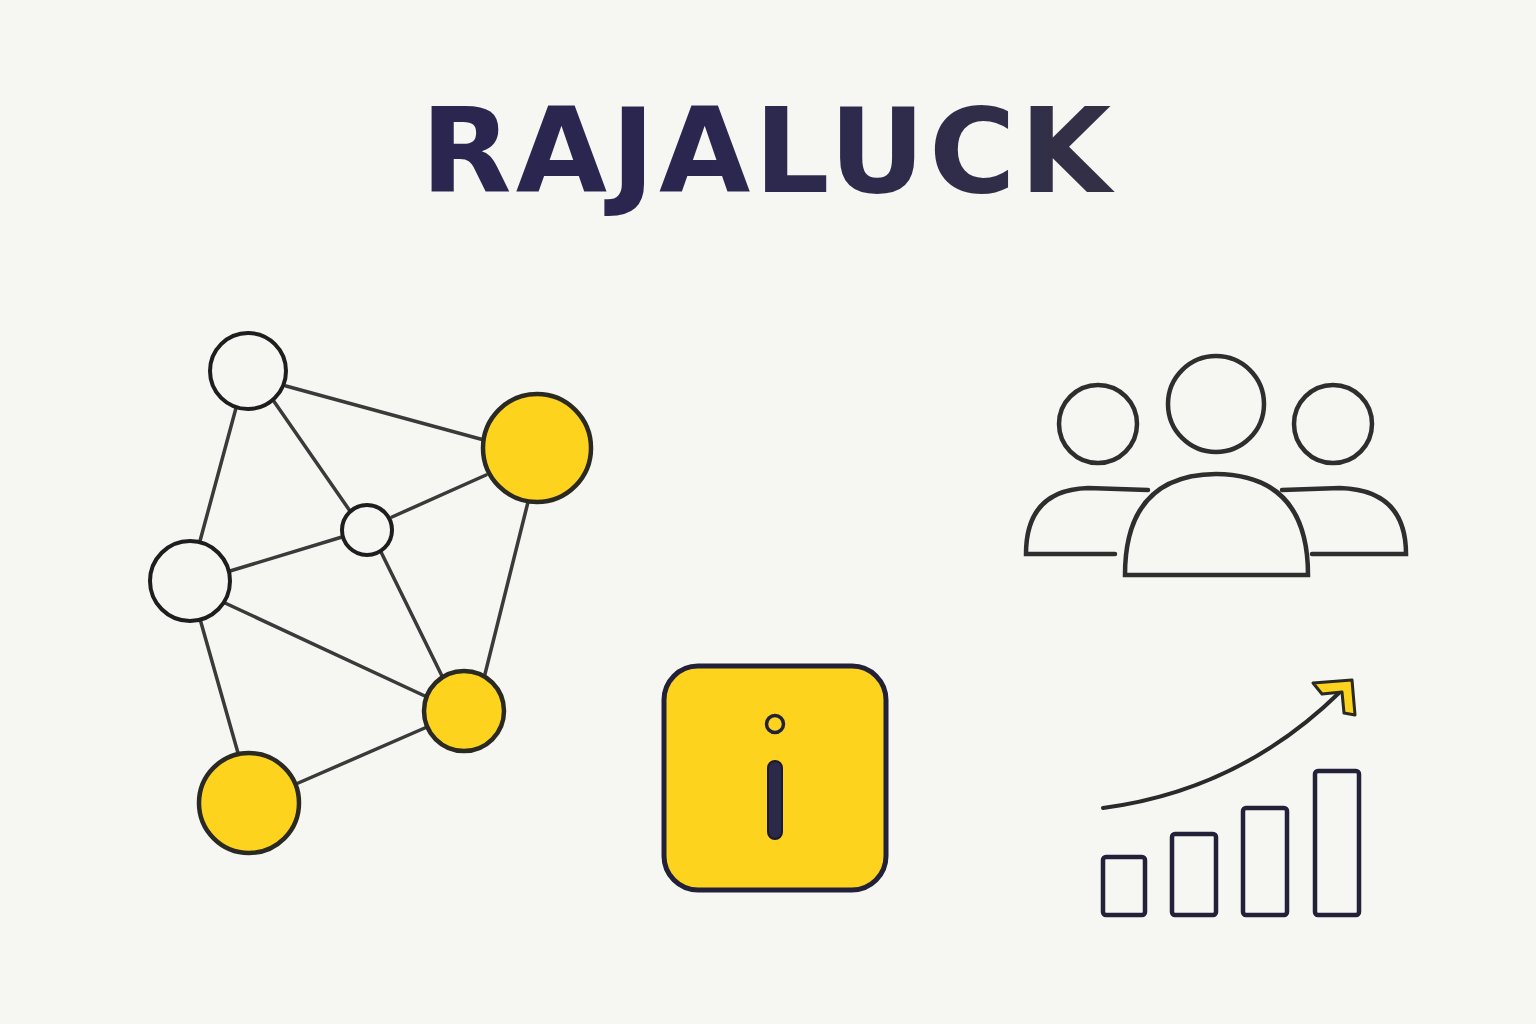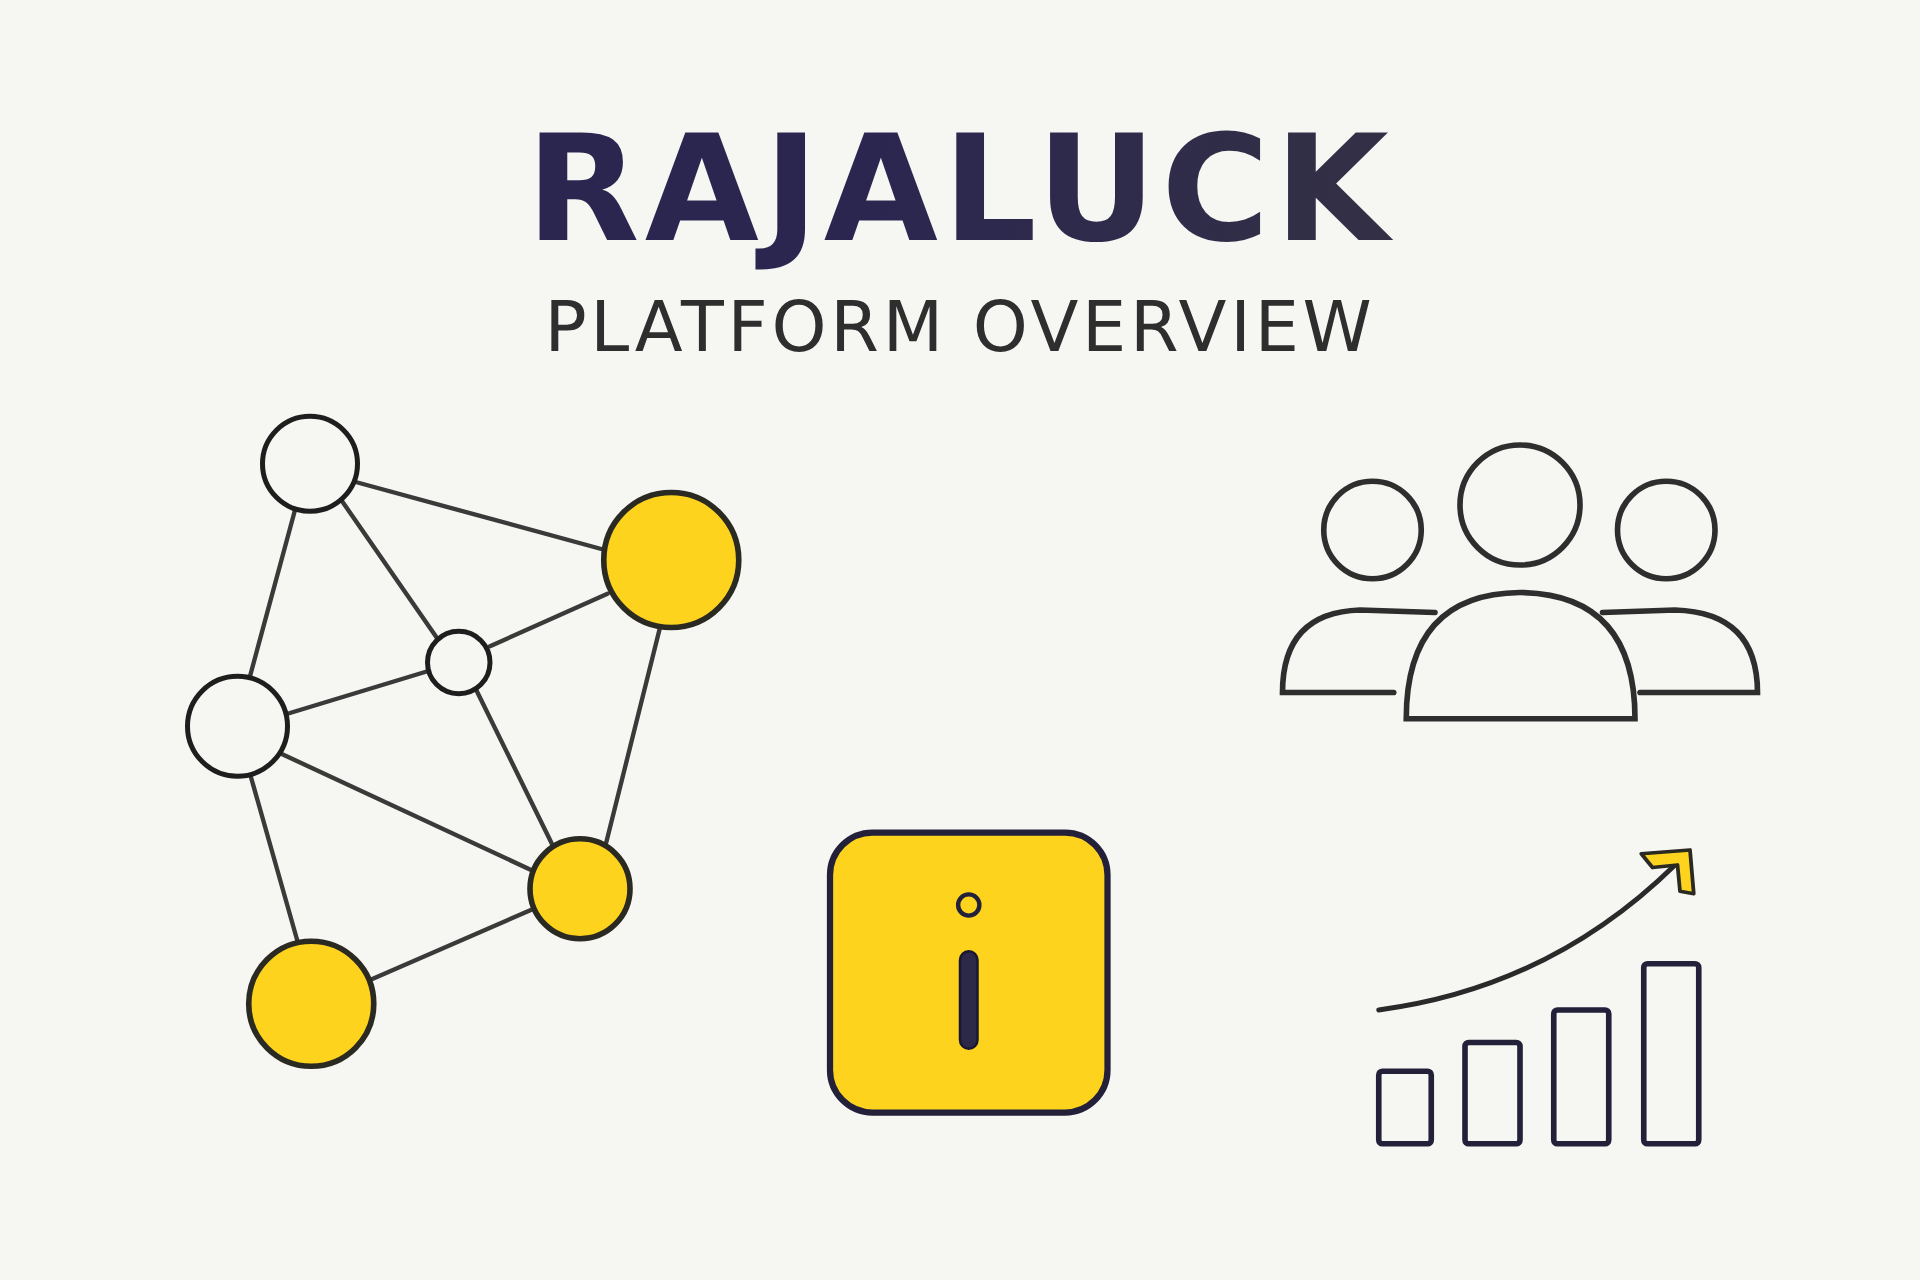--- a/index.html
+++ b/index.html
@@ -51,21 +51,20 @@
       position: absolute;
       left: 0;
       top: 0;
     }
   </style>
 </head>
 <body>
 
 <div class="page">
   <h1 class="title">RAJALUCK</h1>
-  <h2 class="subtitle">PLATFORM OVERVIEW</h2>
 
   <svg class="icon-layer" width="1536" height="1024" viewBox="0 0 1536 1024" xmlns="http://www.w3.org/2000/svg">
 
     <g>
       <g stroke="#3a3a3a" stroke-width="3.5" fill="none" stroke-linecap="round">
         <line x1="286" y1="386" x2="484" y2="440"></line>
         <line x1="236" y1="408" x2="200" y2="541"></line>
         <line x1="273" y1="400" x2="350" y2="511"></line>
         <line x1="392" y1="517" x2="486" y2="475"></line>
         <line x1="342" y1="537" x2="230" y2="571"></line>

